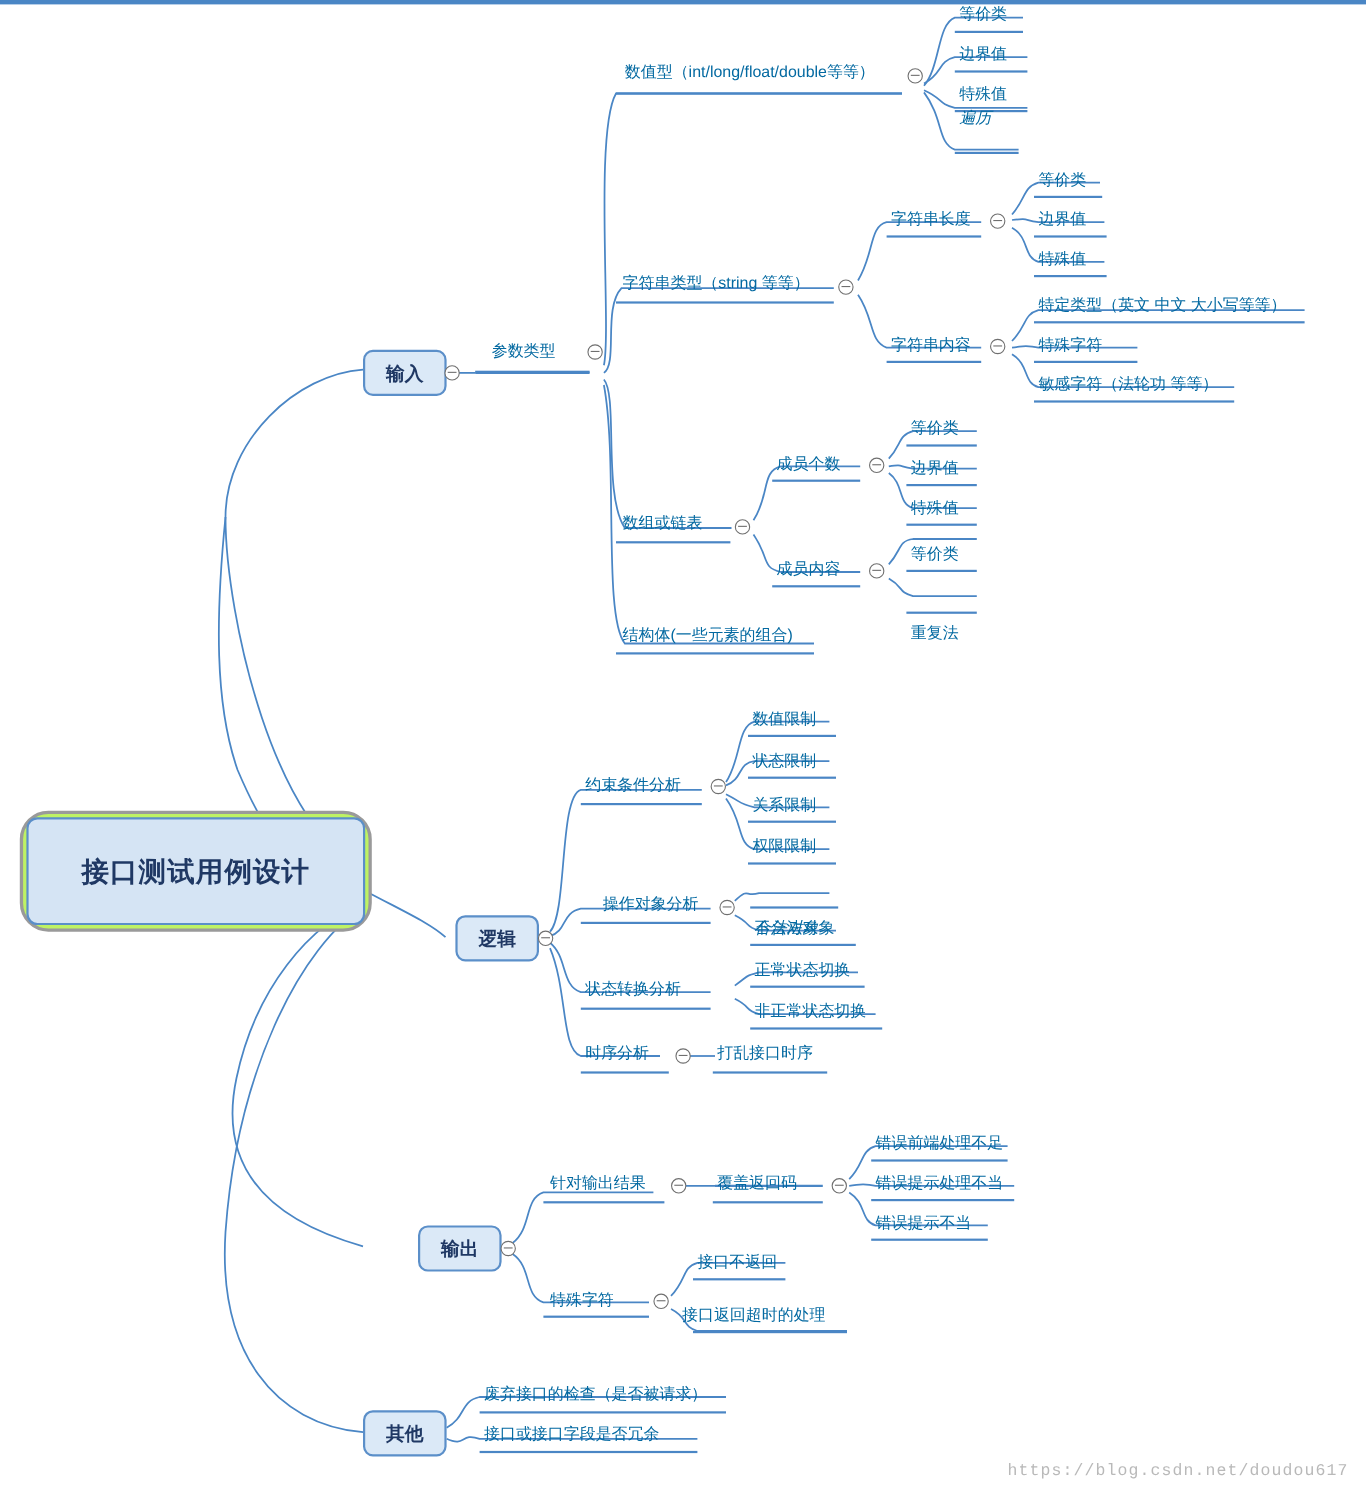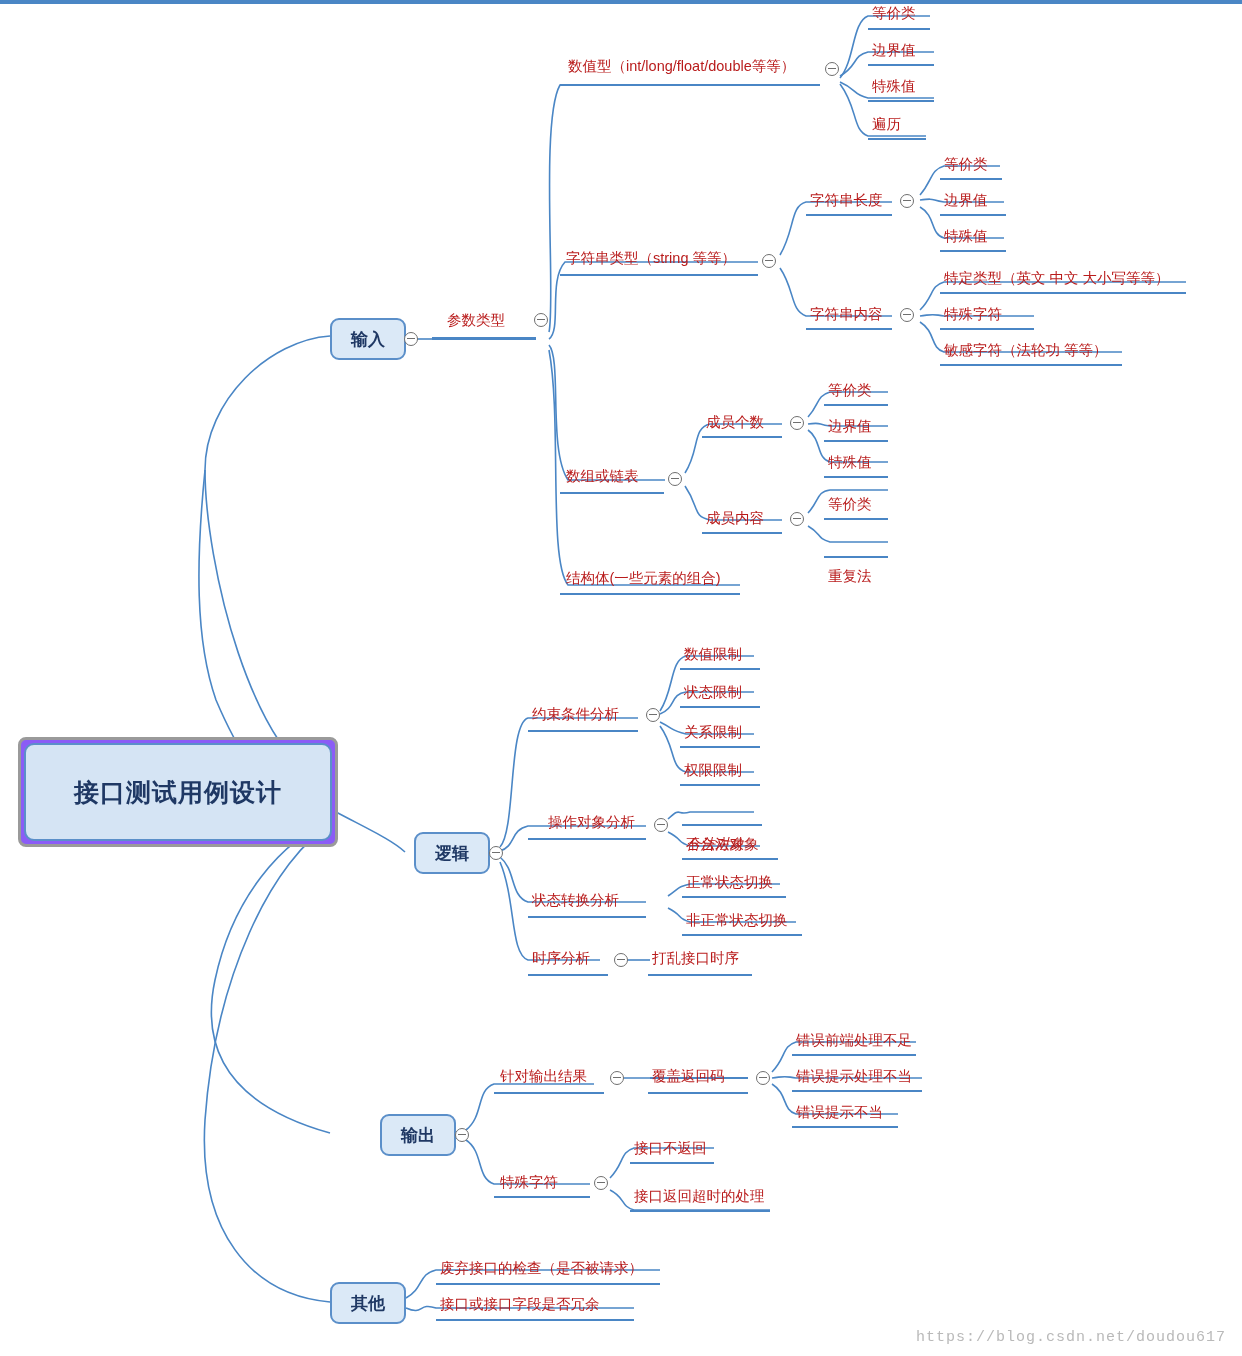--- a/index.html
+++ b/index.html
@@ -8,39 +8,39 @@
     font-family:"Liberation Sans","DejaVu Sans",sans-serif;
     overflow:hidden;
   }
   #topbar{position:absolute;left:0;top:0;width:1242px;height:4px;background:#4a86c5;}
   #canvas{position:absolute;left:0;top:0;width:1242px;height:1356px;}
   svg.links{position:absolute;left:0;top:0;width:1242px;height:1356px;pointer-events:none;}
 
   
   .root{
     position:absolute;box-sizing:border-box;
-    border:3px solid #9a9a9a;border-radius:8px;background:#8b5cf6;
+    border:3px solid #9a9a9a;border-radius:26px;background:#bef264;
     padding:3px;
   }
   .root .inner{
     box-sizing:border-box;width:100%;height:100%;
     border:2px solid #5b8fc9;border-radius:10px;background:#d5e4f4;
     display:flex;align-items:center;justify-content:center;
     color:#1f3864;font-size:25px;font-weight:bold;letter-spacing:1px;
   }
   
   .lvl1{
     position:absolute;box-sizing:border-box;
     border:2px solid #5b8fc9;border-radius:9px;background:#dbe9f7;
     display:flex;align-items:center;justify-content:center;
     color:#1f3864;font-size:17px;font-weight:bold;
   }
   
   .node{
-    position:absolute;white-space:nowrap;color:#b91c1c;
+    position:absolute;white-space:nowrap;color:#0369a1;
     font-size:14.5px;line-height:16px;
   }
   .ul{position:absolute;height:2px;background:#4a86c5;}
   
   .toggle{
     position:absolute;width:14px;height:14px;border-radius:50%;
     border:1.3px solid #6f6f6f;background:#fff;box-sizing:border-box;
   }
   .toggle:after{
     content:"";position:absolute;left:2px;top:5.2px;width:8px;height:1.3px;background:#6f6f6f;
@@ -162,21 +162,21 @@
 
   <div class="node" style="left:872px;top:5px;">等价类</div>
   <div class="ul" style="left:868px;top:28px;width:62px;"></div>
 
   <div class="node" style="left:872px;top:42px;">边界值</div>
   <div class="ul" style="left:868px;top:64px;width:66px;"></div>
 
   <div class="node" style="left:872px;top:78px;">特殊值</div>
   <div class="ul" style="left:868px;top:100px;width:66px;"></div>
 
-  <div class="node" style="left:872px;top:116px;">遍历</div>
+  <div class="node" style="left:872px;top:100px;font-style:italic;">遍历</div>
   <div class="ul" style="left:868px;top:138px;width:58px;"></div>
 
   <div class="node" style="left:566px;top:250px;">字符串类型（string 等等）</div>
   <div class="ul" style="left:560px;top:274px;width:198px;"></div>
   <div class="toggle" style="left:762px;top:254px;"></div>
 
   <div class="node" style="left:810px;top:192px;">字符串长度</div>
   <div class="ul" style="left:806px;top:214px;width:86px;"></div>
   <div class="toggle" style="left:900px;top:194px;"></div>
 
@@ -291,21 +291,21 @@
   <div class="node" style="left:796px;top:1104px;">错误提示不当</div>
   <div class="ul" style="left:792px;top:1126px;width:106px;"></div>
 
   <div class="node" style="left:500px;top:1174px;">特殊字符</div>
   <div class="ul" style="left:494px;top:1196px;width:96px;"></div>
   <div class="toggle" style="left:594px;top:1176px;"></div>
 
   <div class="node" style="left:634px;top:1140px;">接口不返回</div>
   <div class="ul" style="left:630px;top:1162px;width:84px;"></div>
 
-  <div class="node" style="left:634px;top:1188px;text-align:center;">接口返回超时的处理</div>
+  <div class="node" style="left:620px;top:1188px;text-align:center;">接口返回超时的处理</div>
   <div class="ul" style="left:630px;top:1210px;width:140px;"></div>
 
   <div class="node" style="left:440px;top:1260px;">废弃接口的检查（是否被请求）</div>
   <div class="ul" style="left:436px;top:1283px;width:224px;"></div>
 
   <div class="node" style="left:440px;top:1296px;">接口或接口字段是否冗余</div>
   <div class="ul" style="left:436px;top:1319px;width:198px;"></div>
 
   <div class="watermark">https://blog.csdn.net/doudou617</div>
 </div>

